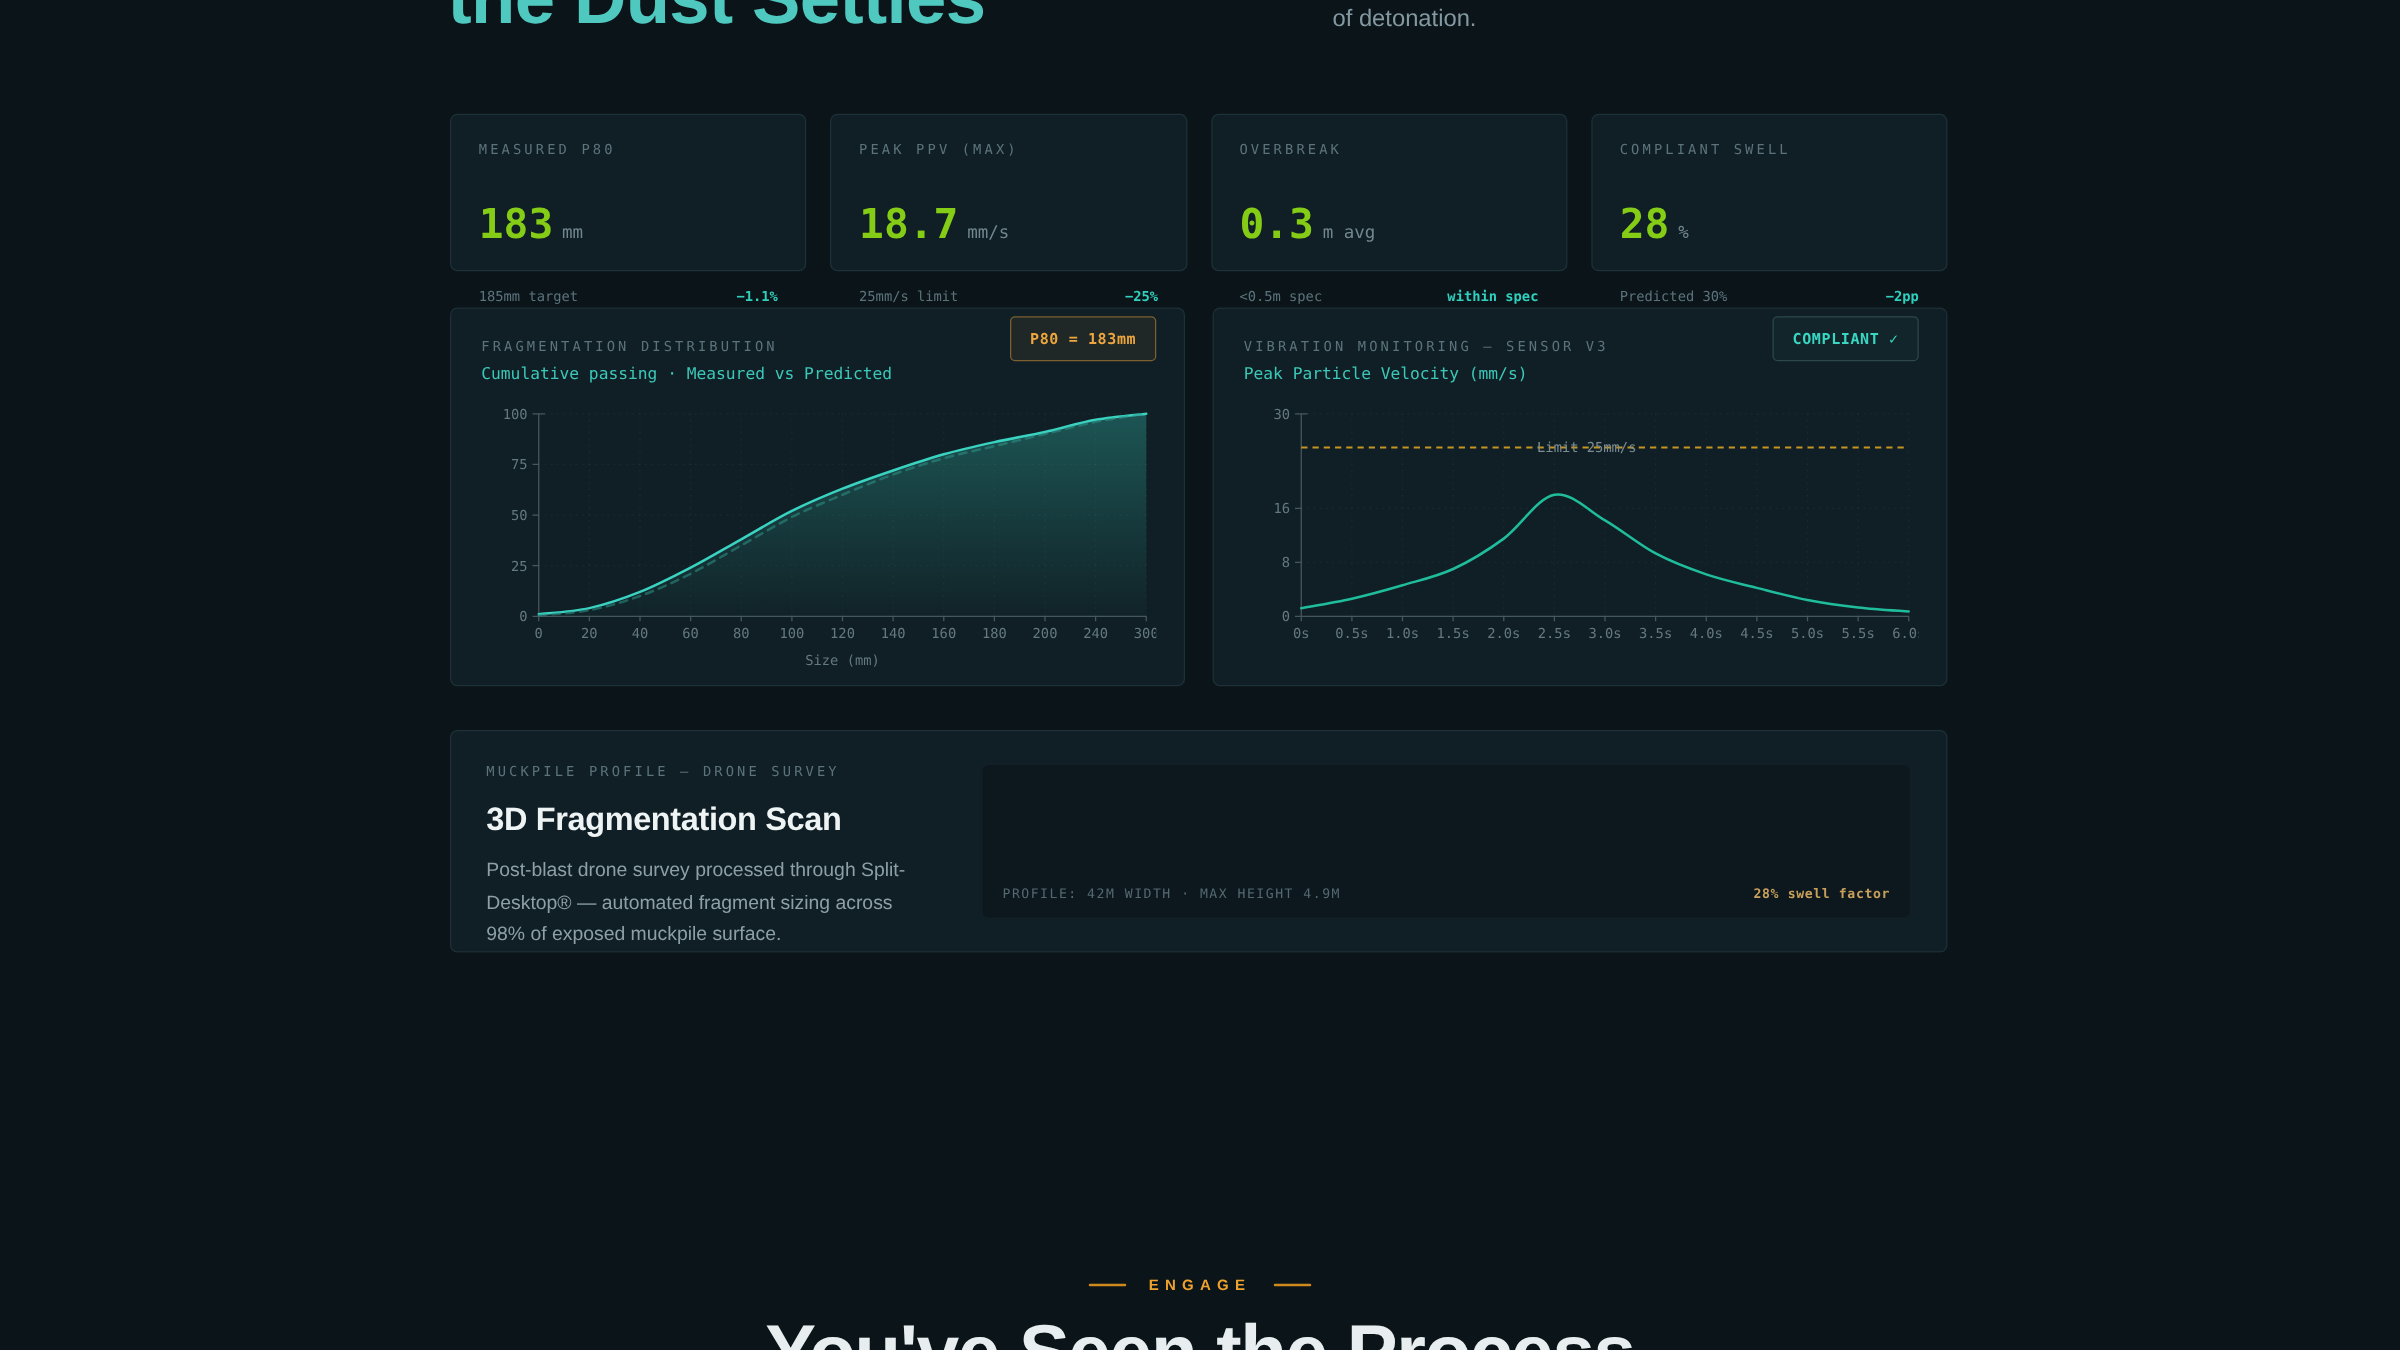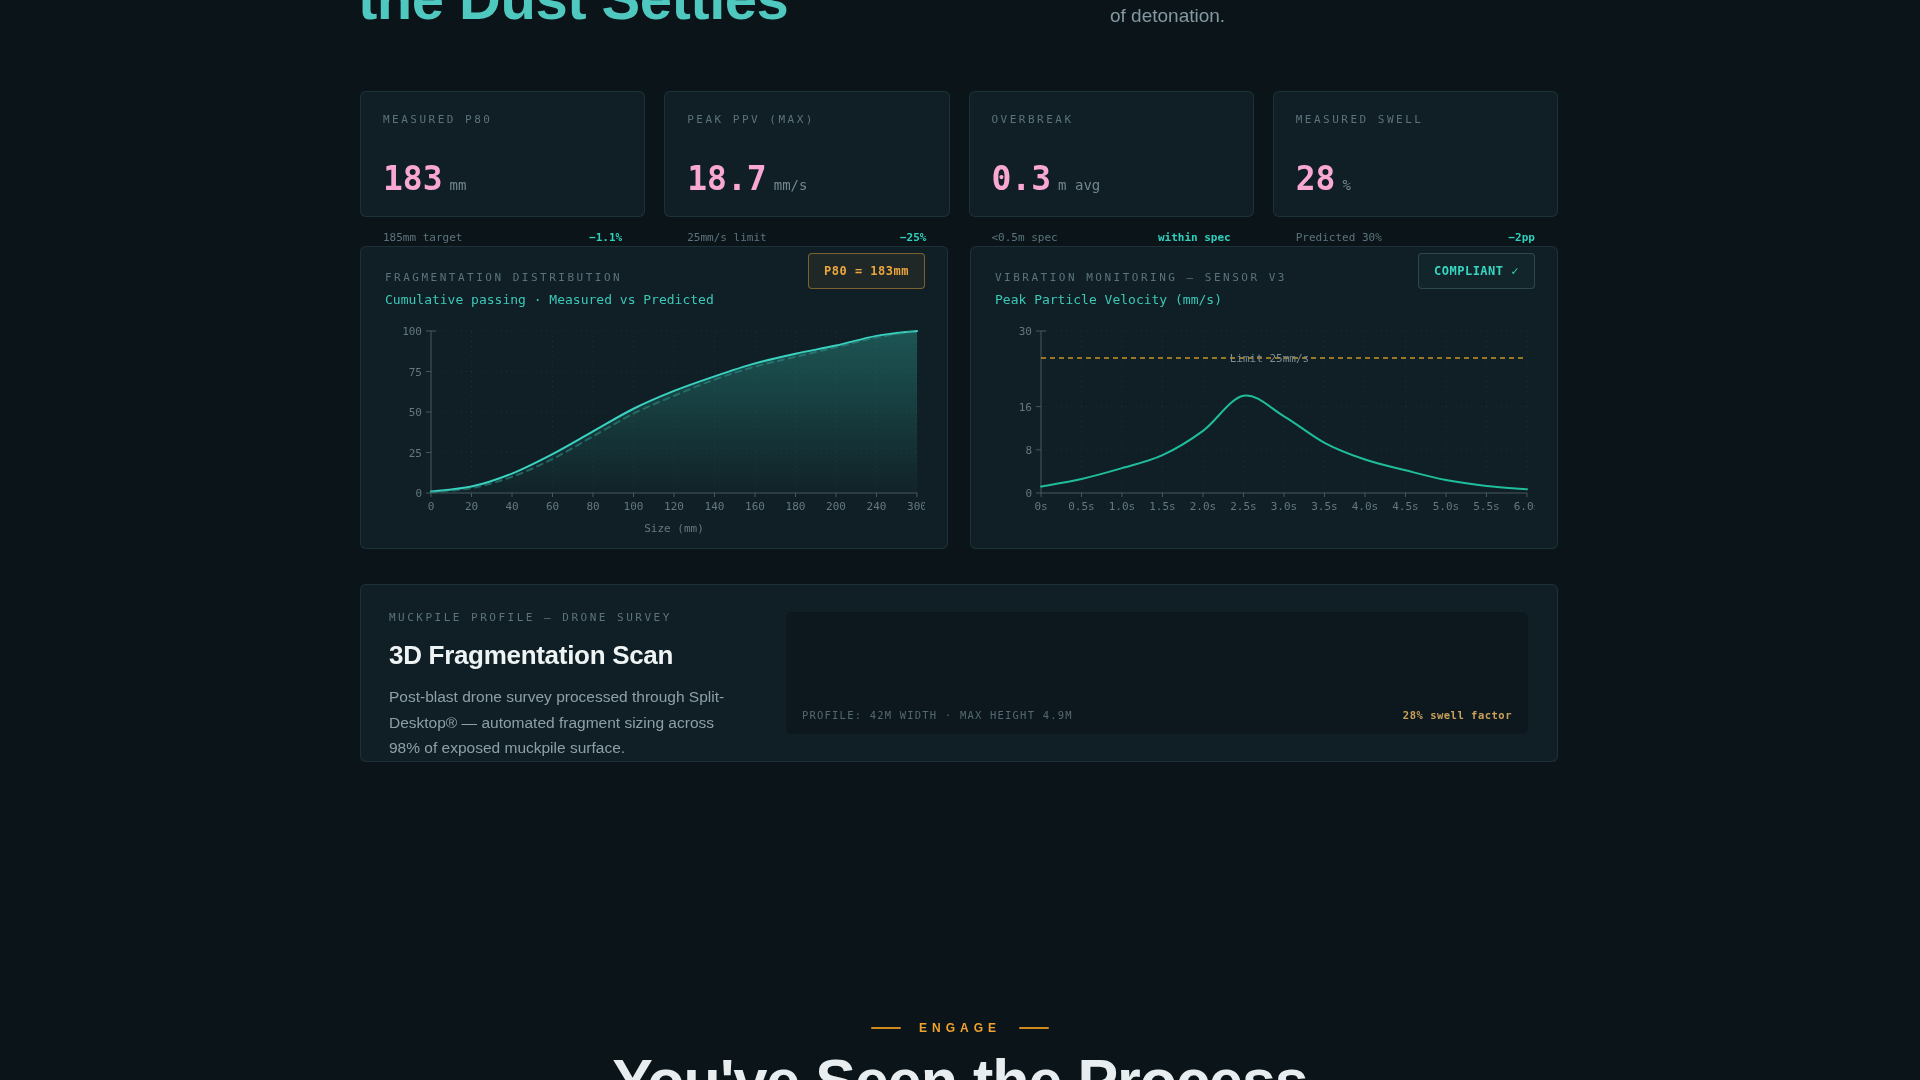--- a/index.html
+++ b/index.html
@@ -11,37 +11,37 @@
     color:#e9f0f1;
   }
 
   
   .hero-heading {
     position:absolute; left:358px; top:-30px;
     font-size:58px; font-weight:700; line-height:1;
     color:#4fc8bf; letter-spacing:-0.5px;
   }
   .hero-tagline {
-    position:absolute; left:1110px; top:1px;
+    position:absolute; left:1066px; top:1px;
     font-size:19px; color:#8398a0; line-height:1.6;
   }
 
   
   .stats { position:absolute; left:360px; top:91px; width:1198px; display:flex; gap:19px; }
   .stat-card {
     flex:1; height:126px; background:#101f25;
     border:1px solid rgba(102,143,153,0.16); border-radius:6px;
     padding:21px 22px 17px; display:flex; flex-direction:column; justify-content:space-between;gap:33px;
   }
   .stat-label {
     font-family:"DejaVu Sans Mono", monospace; font-size:11px; letter-spacing:2.5px;
     color:#5c737c;
   }
   .stat-value-row { display:flex; align-items:baseline; gap:7px; }
-  .stat-value { font-family:"DejaVu Sans Mono", monospace; font-weight:700; font-size:33px; color:#f9a8d4; }
+  .stat-value { font-family:"DejaVu Sans Mono", monospace; font-weight:700; font-size:33px; color:#84cc16; }
   .stat-unit  { font-family:"DejaVu Sans Mono", monospace; font-size:14px; color:#72878f; }
   .stat-footer { display:flex; justify-content:space-between; align-items:baseline; }
   .stat-note  { font-family:"DejaVu Sans Mono", monospace; font-size:11px; color:#5c737c; }
   .stat-delta { font-family:"DejaVu Sans Mono", monospace; font-size:11px; font-weight:700; color:#2fd0bd; }
 
   
   .charts { position:absolute; left:360px; top:246px; width:1198px; display:flex; gap:22px; }
   .chart-card {
     position:relative; width:588px; height:303px; background:#101f25;
     border:1px solid rgba(102,143,153,0.16); border-radius:6px;
@@ -134,21 +134,21 @@
       <div class="stat-value-row">
         <span class="stat-value">0.3</span>
         <span class="stat-unit">m avg</span>
       </div>
       <div class="stat-footer">
         <span class="stat-note">&lt;0.5m spec</span>
         <span class="stat-delta">within spec</span>
       </div>
     </div>
     <div class="stat-card">
-      <div class="stat-label">MEASURED SWELL</div>
+      <div class="stat-label">COMPLIANT SWELL</div>
       <div class="stat-value-row">
         <span class="stat-value">28</span>
         <span class="stat-unit">%</span>
       </div>
       <div class="stat-footer">
         <span class="stat-note">Predicted 30%</span>
         <span class="stat-delta">−2pp</span>
       </div>
     </div>
   </section>

